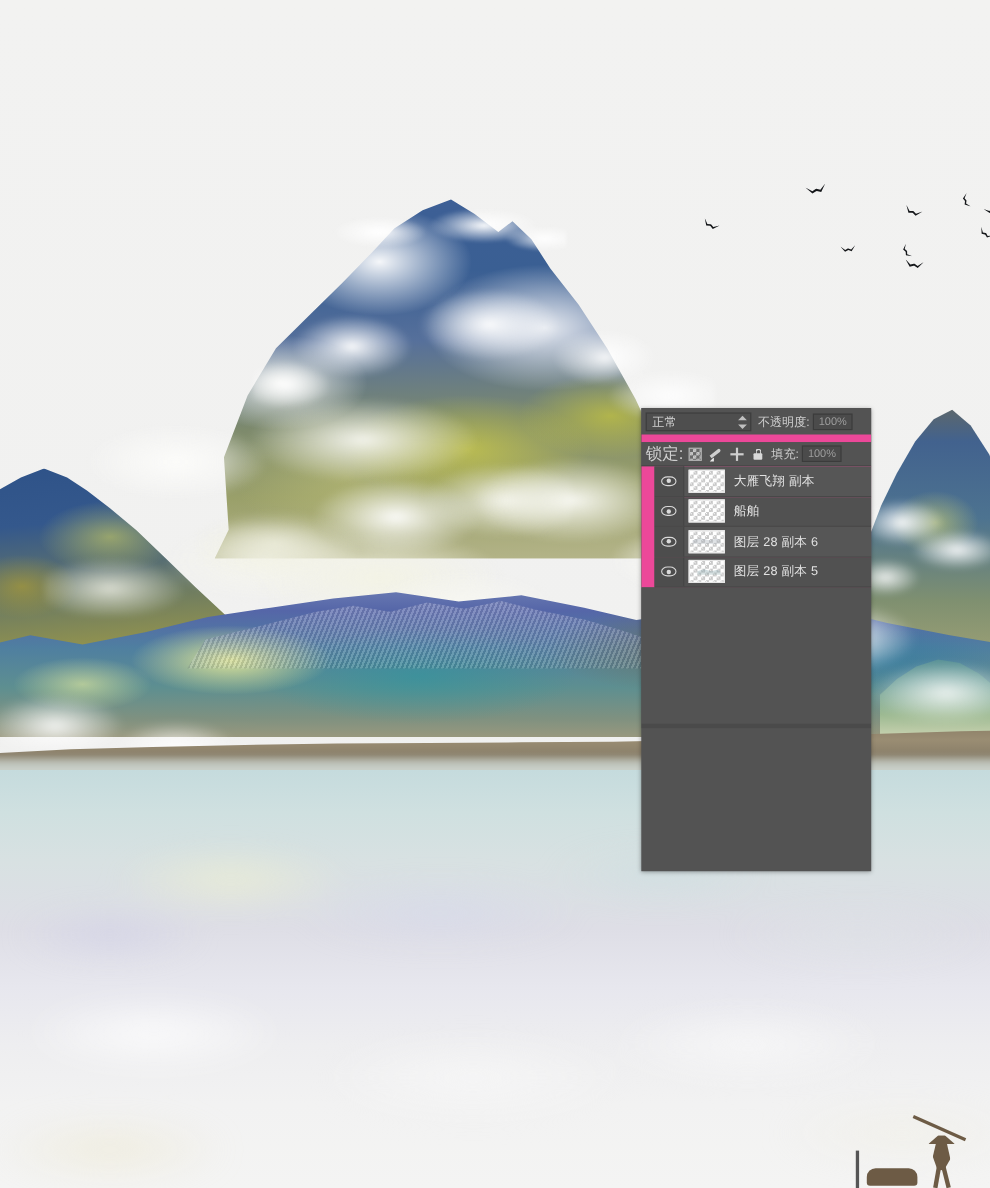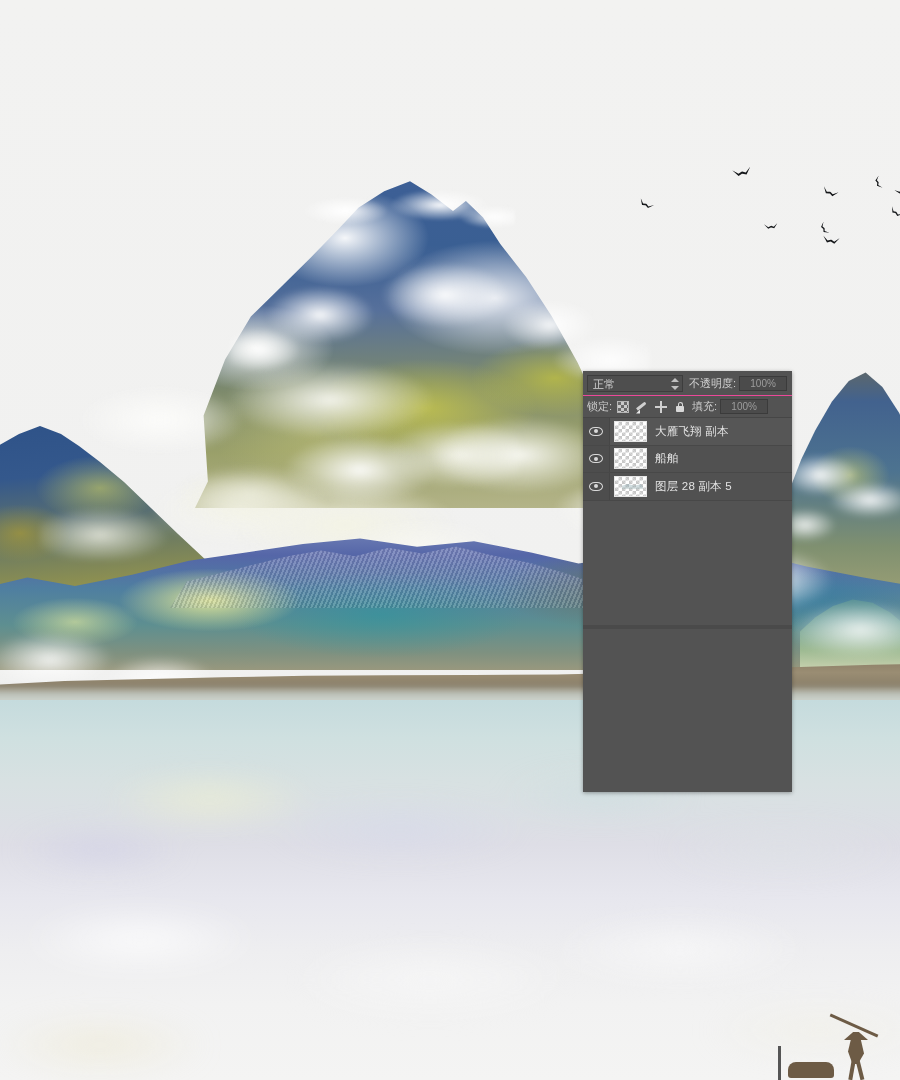--- a/index.html
+++ b/index.html
@@ -242,21 +242,21 @@
     overflow: hidden;
     user-select: none;
   }
 
   .panel-row-blend {
     display: flex;
     align-items: center;
     height: 22px;
     padding: 1px 0 1px 4px;
     background: #535353;
-    border-bottom: 1px solid #ec4899;
+    border-bottom: 7px solid #ec4899;
   }
   .blend-select {
     width: 96px; height: 17px;
     background: #4e4e4e;
     border: 1px solid #3d3d3d;
     color: #d2d2d2;
     font-size: 11px;
     line-height: 16px;
     padding-left: 5px;
     position: relative;
@@ -269,35 +269,35 @@
   }
   .stepper i { display: block; width: 0; height: 0; border-left: 4px solid transparent;
     border-right: 4px solid transparent; }
   .stepper i.up { border-bottom: 4px solid #c0c0c0; }
   .stepper i.dn { border-top: 4px solid #c0c0c0; }
 
   .opacity-label, .fill-label {
     color: #cfcfcf; font-size: 11px; margin-left: 6px; white-space: nowrap;
   }
   .value-box {
-    width: 48px; height: 15px; margin-left: 3px;
+    width: 36px; height: 15px; margin-left: 3px;
     background: #4b4b4b; border: 1px solid #3b3b3b;
     color: #9d9d9d; font-size: 10px; line-height: 14px; text-align: center;
     box-sizing: border-box;
   }
 
   .panel-row-lock {
     display: flex;
     align-items: center;
     height: 21px;
     padding-left: 4px;
     background: #535353;
     border-bottom: 1px solid #464646;
   }
-  .lock-label { color: #cfcfcf; font-size: 11px; white-space: nowrap; }
+  .lock-label { color: #cfcfcf; font-size: 15px; white-space: nowrap; }
   .lock-icons { display: flex; align-items: center; gap: 7px; margin-left: 5px; }
   .lock-icons .ico { width: 12px; height: 12px; display: inline-block; position: relative; }
 
   .ico-transparency {
     background:
       linear-gradient(45deg,#c9c9c9 25%,transparent 25%,transparent 75%,#c9c9c9 75%),
       linear-gradient(45deg,#c9c9c9 25%,transparent 25%,transparent 75%,#c9c9c9 75%);
     background-size: 6px 6px;
     background-position: 0 0, 3px 3px;
     background-color: #6a6a6a;
@@ -323,21 +323,21 @@
   .ico-lock-all::before {
     content: ""; position: absolute; left: 2px; top: 5px; width: 8px; height: 6px;
     background: #d8d8d8; border-radius: 1px;
   }
   .ico-lock-all::after {
     content: ""; position: absolute; left: 3.5px; top: 1px; width: 5px; height: 6px;
     border: 1.6px solid #d8d8d8; border-bottom: none;
     border-radius: 3px 3px 0 0; box-sizing: border-box;
   }
 
-  .layers-list { background: #a16207; }
+  .layers-list { background: #ec4899; padding-left: 12px; }
 
   .layer-row {
     display: flex;
     align-items: center;
     height: 26.5px;
     border-bottom: 1px solid #484848;
     background: #565656;
     position: relative;
   }
   .layer-row.alt { background: #515151; }
@@ -526,20 +526,32 @@
             <span class="thumb"></span>
           </span>
         <span class="layer-name">船舶</span>
         <span class="row-lock-cell"></span>
       </div>
 
 
 
 
 
+      <div class="layer-row">
+        <span class="eye-cell">
+            <span class="eye-icon"></span>
+          </span>
+        <span class="thumb-cell">
+            <span class="thumb">
+              <span class="mini" style="background:linear-gradient(180deg,rgba(150,160,175,.5),rgba(200,205,200,.2));clip-path:polygon(10% 44%,34% 34%,58% 44%,82% 36%,92% 46%,92% 62%,10% 62%);"></span>
+            </span>
+          </span>
+        <span class="layer-name">图层 28 副本 6</span>
+        <span class="row-lock-cell"></span>
+      </div>
 
       <div class="layer-row alt">
         <span class="eye-cell">
             <span class="eye-icon"></span>
           </span>
         <span class="thumb-cell">
             <span class="thumb">
               <span class="mini" style="background:linear-gradient(180deg,rgba(110,150,170,.5),rgba(190,200,180,.25));clip-path:polygon(24% 48%,44% 38%,64% 48%,84% 40%,92% 50%,92% 64%,24% 64%);"></span>
             </span>
           </span>

